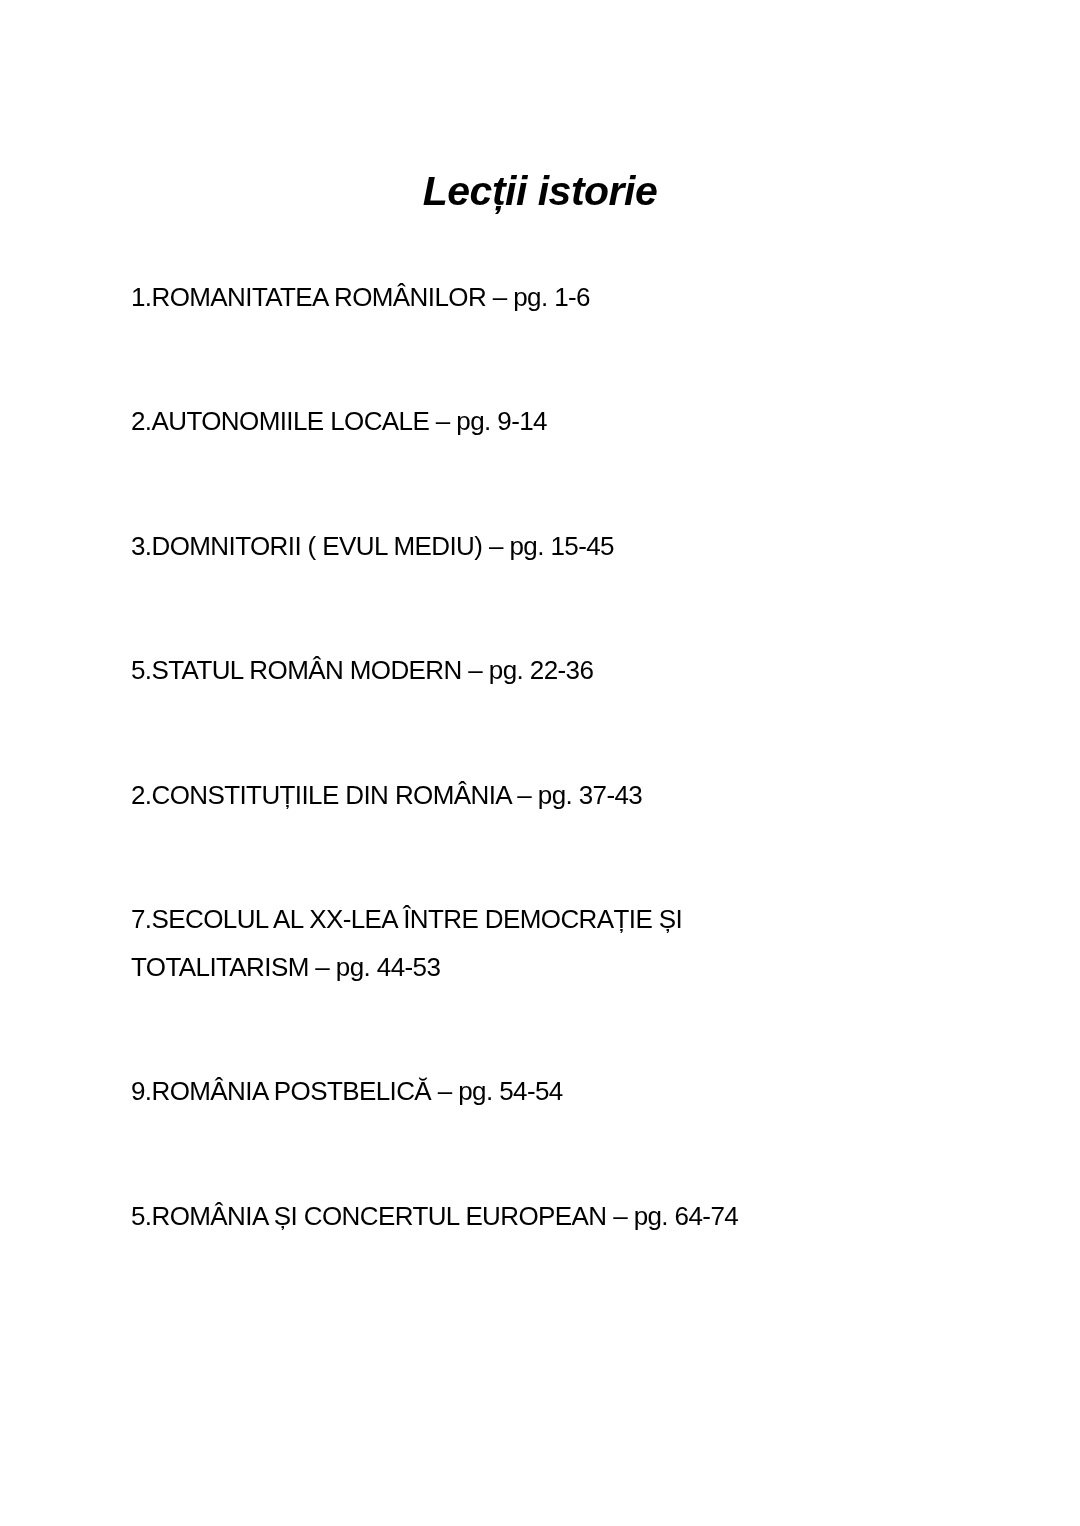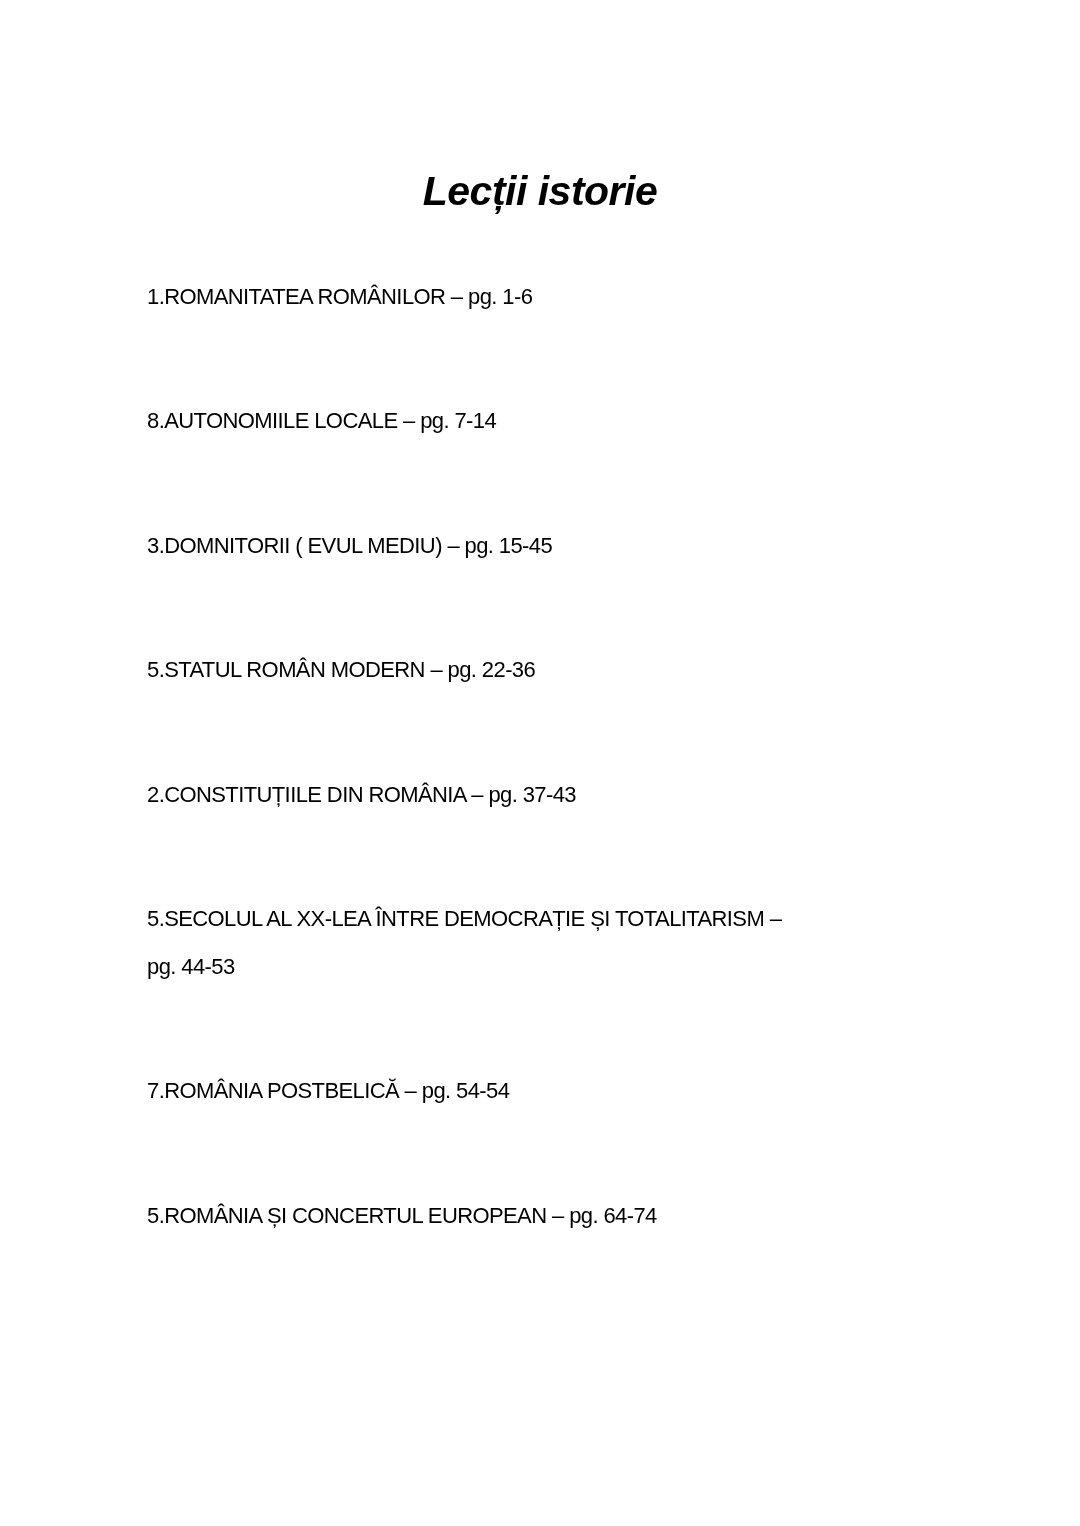--- a/index.html
+++ b/index.html
@@ -35,68 +35,68 @@
       letter-spacing: -0.5px;
     }
     .toc {
       position: absolute;
       left: 131px;
       top: 0;
       width: 800px;
     }
     .toc-item {
       position: absolute;
-      left: 16px;
+      left: 0;
       width: 760px;
-      font-size: 22px;
+      font-size: 26px;
       line-height: 48px;
       letter-spacing: -0.6px;
       white-space: normal;
     }
     .toc-item .sep, .toc-item .pages { white-space: nowrap; }
   </style>
 </head>
 <body>
 
 <div class="page">
   <h1 class="title">Lecții istorie</h1>
 
   <div class="toc">
     <div class="toc-item" style="top:273px">
       <span>1.ROMANITATEA ROMÂNILOR</span>
       <span class="sep">–</span>
       <span class="pages">pg. 1-6</span>
     </div>
     <div class="toc-item" style="top:397px">
-      <span>8.AUTONOMIILE LOCALE</span>
+      <span>2.AUTONOMIILE LOCALE</span>
       <span class="sep">–</span>
-      <span class="pages">pg. 7-14</span>
+      <span class="pages">pg. 9-14</span>
     </div>
     <div class="toc-item" style="top:522px">
       <span>3.DOMNITORII ( EVUL MEDIU)</span>
       <span class="sep">–</span>
       <span class="pages">pg. 15-45</span>
     </div>
     <div class="toc-item" style="top:646px">
       <span>5.STATUL ROMÂN MODERN</span>
       <span class="sep">–</span>
       <span class="pages">pg. 22-36</span>
     </div>
     <div class="toc-item" style="top:771px">
       <span>2.CONSTITUȚIILE DIN ROMÂNIA</span>
       <span class="sep">–</span>
       <span class="pages">pg. 37-43</span>
     </div>
     <div class="toc-item" style="top:895px; width:700px">
-      <span>5.SECOLUL AL XX-LEA ÎNTRE DEMOCRAȚIE ȘI TOTALITARISM</span>
+      <span>7.SECOLUL AL XX-LEA ÎNTRE DEMOCRAȚIE ȘI TOTALITARISM</span>
       <span class="sep">–</span>
       <span class="pages">pg. 44-53</span>
     </div>
     <div class="toc-item" style="top:1067px">
-      <span>7.ROMÂNIA POSTBELICĂ</span>
+      <span>9.ROMÂNIA POSTBELICĂ</span>
       <span class="sep">–</span>
       <span class="pages">pg. 54-54</span>
     </div>
     <div class="toc-item" style="top:1192px">
       <span>5.ROMÂNIA ȘI CONCERTUL EUROPEAN</span>
       <span class="sep">–</span>
       <span class="pages">pg. 64-74</span>
     </div>
   </div>
 </div>

